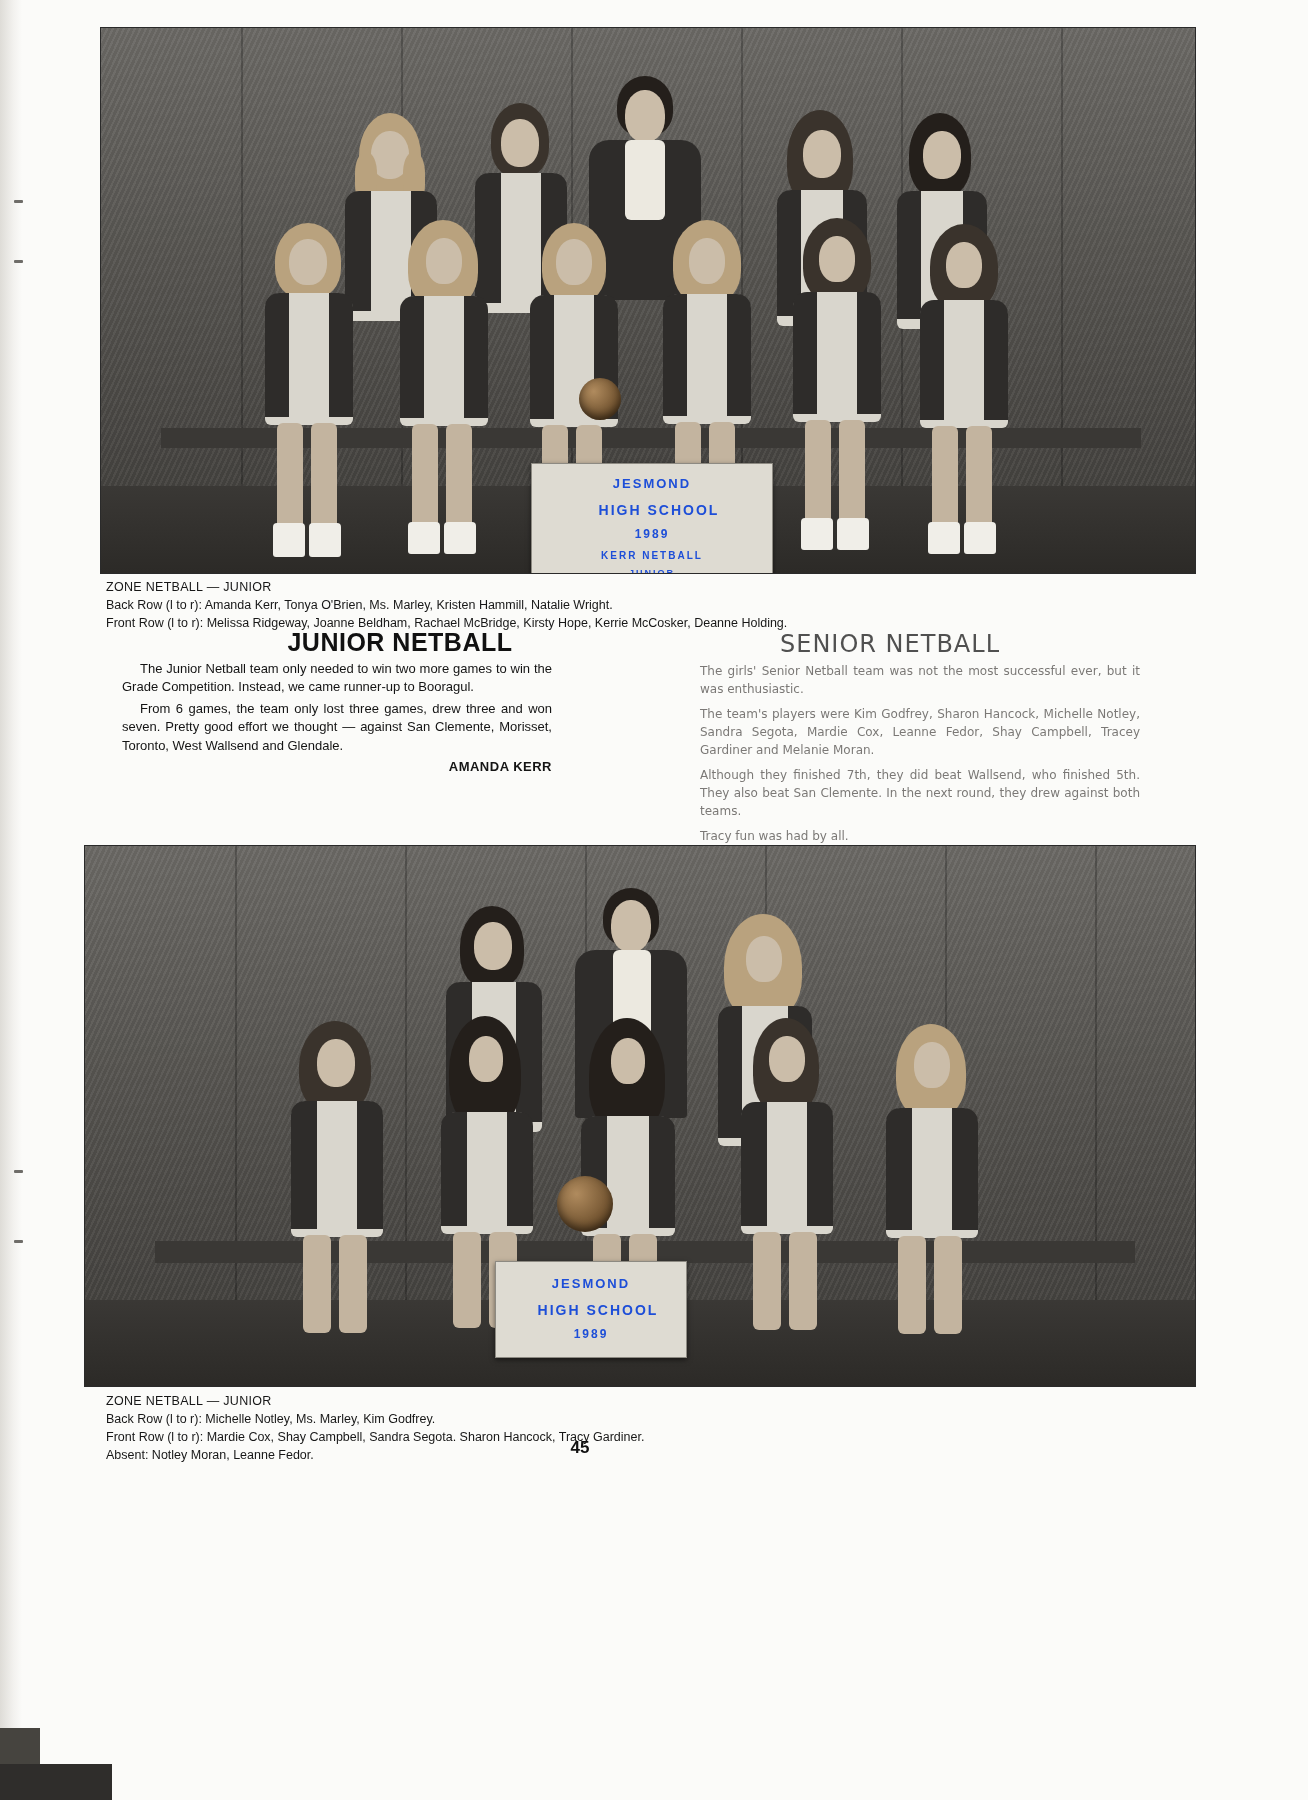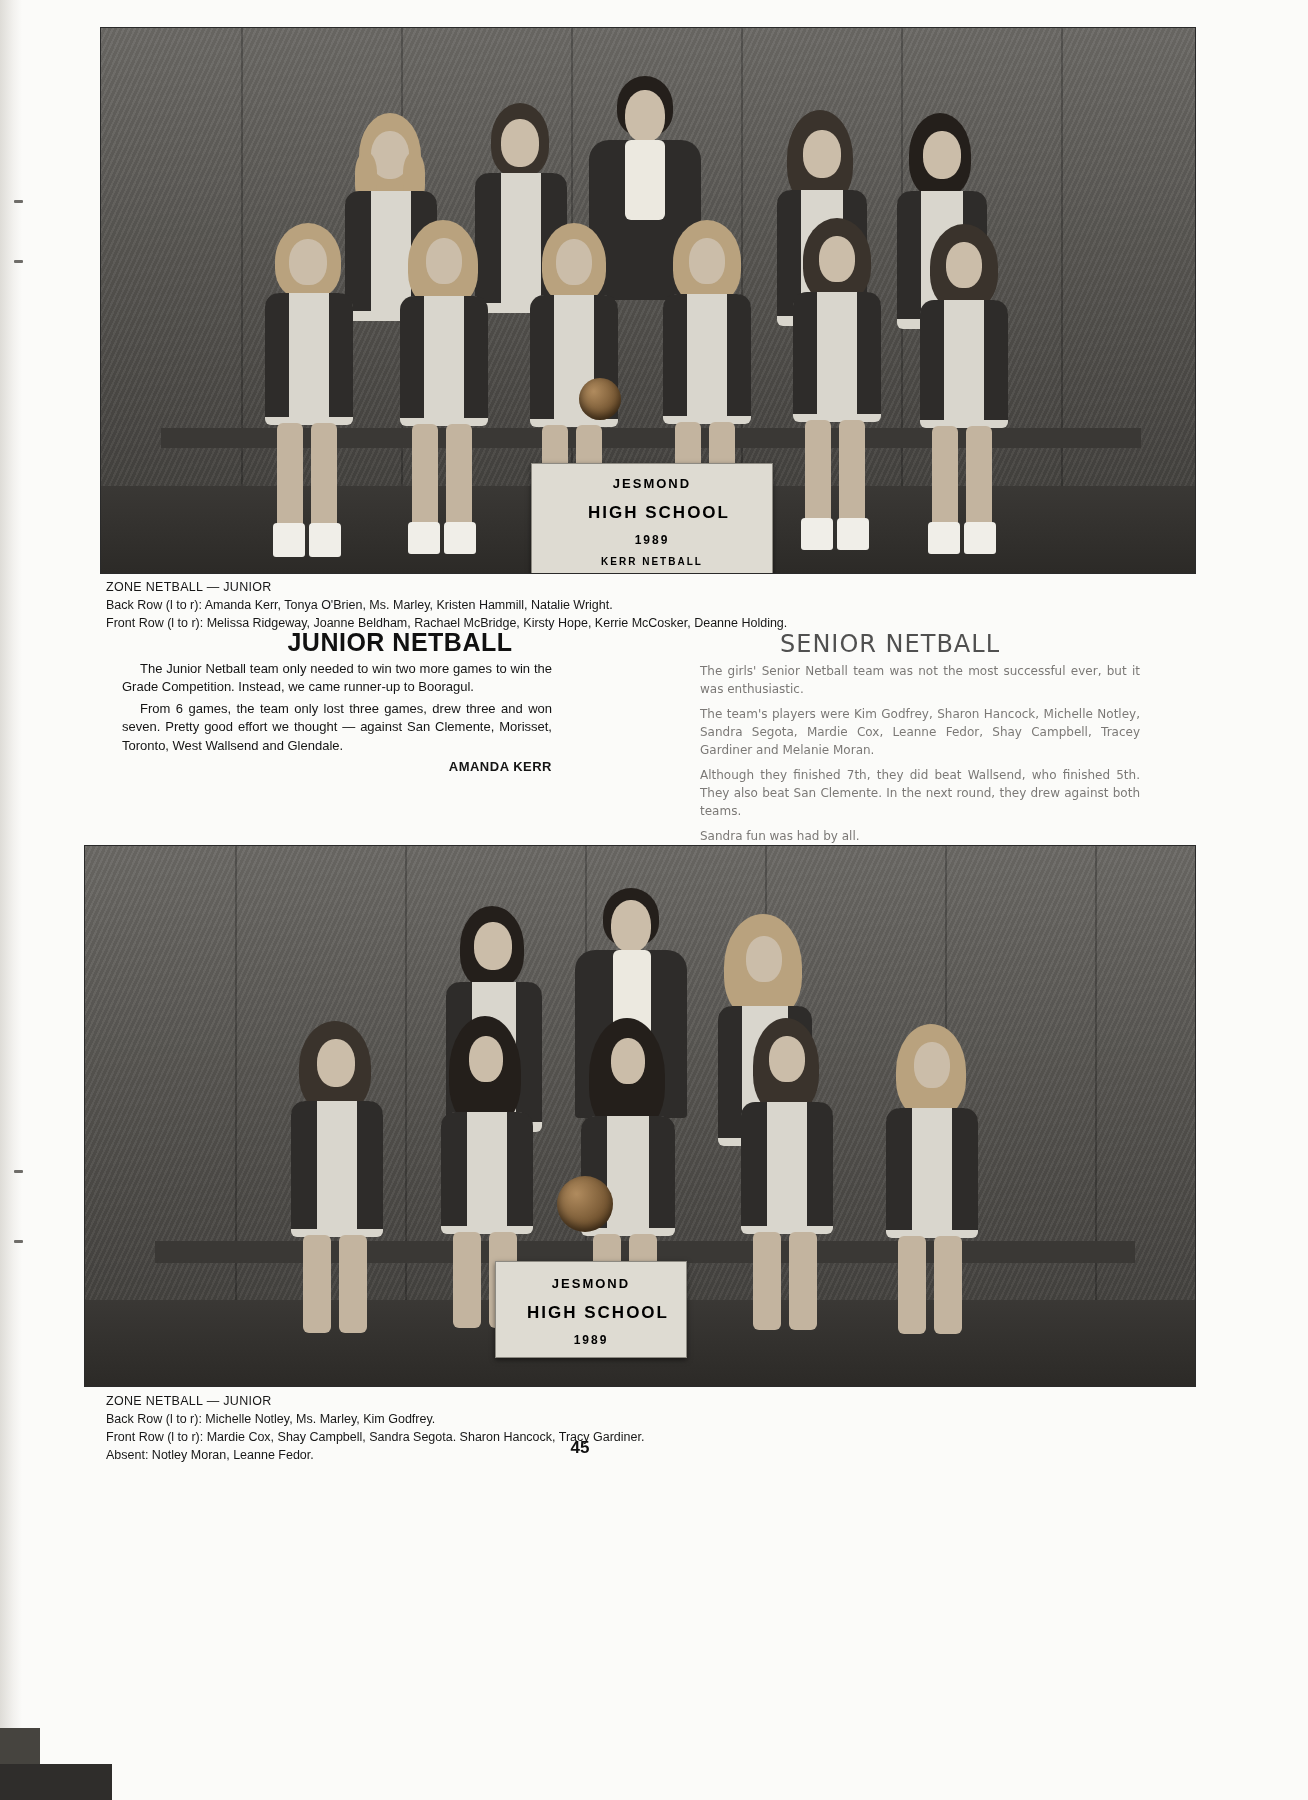--- a/index.html
+++ b/index.html
@@ -118,31 +118,31 @@
     border-radius: 4px 4px 3px 3px;
   }
   .bench {
     position: absolute;
     background: #3a3835;
   }
 
   .sign {
     position: absolute;
     background: #dedbd2;
-    color: #000000;
+    color: #1d4ed8;
     border: 1px solid #8d8a82;
     text-align: center;
     font-family: "Liberation Sans", sans-serif;
     letter-spacing: 2px;
     line-height: 1.9;
     box-shadow: 0 2px 5px rgba(0,0,0,0.5);
   }
   .sign div { font-weight: 700; }
   .sign .s1 { font-size: 13px; }
-  .sign .s2 { font-size: 17px; padding-left: 14px; }
+  .sign .s2 { font-size: 14px; padding-left: 14px; }
   .sign .s3 { font-size: 12px; }
   .sign .s4 { font-size: 10px; }
   .sign .s5 { font-size: 9px; }
 
   .ball {
     position: absolute;
     border-radius: 50%;
     background: radial-gradient(circle at 35% 32%, #b08b5e, #6d4f2c 70%, #4a331b 100%);
     box-shadow: inset 0 -4px 8px rgba(0,0,0,0.5);
   }
@@ -359,21 +359,21 @@
   <div class="body-col" style="left:122px; top:660px; width:430px;">
     <p>The Junior Netball team only needed to win two more games to win the Grade Competition. Instead, we came runner-up to Booragul.</p>
     <p>From 6 games, the team only lost three games, drew three and won seven. Pretty good effort we thought — against San Clemente, Morisset, Toronto, West Wallsend and Glendale.</p>
     <p class="byline">AMANDA KERR</p>
   </div>
 
   <div class="body-col faded" style="left:700px; top:662px; width:440px;">
     <p>The girls' Senior Netball team was not the most successful ever, but it was enthusiastic.</p>
     <p>The team's players were Kim Godfrey, Sharon Hancock, Michelle Notley, Sandra Segota, Mardie Cox, Leanne Fedor, Shay Campbell, Tracey Gardiner and Melanie Moran.</p>
     <p>Although they finished 7th, they did beat Wallsend, who finished 5th. They also beat San Clemente. In the next round, they drew against both teams.</p>
-    <p>Sandra fun was had by all.</p>
+    <p>Tracy fun was had by all.</p>
     <p class="byline">AMANDA KERR</p>
   </div>
 
   <div class="photo" style="left:84px; top:845px; width:1110px; height:540px;">
     <div class="photo-bg"></div>
     <div class="wall-panel" style="left:150px;"></div>
     <div class="wall-panel" style="left:320px;"></div>
     <div class="wall-panel" style="left:500px;"></div>
     <div class="wall-panel" style="left:680px;"></div>
     <div class="wall-panel" style="left:860px;"></div>

